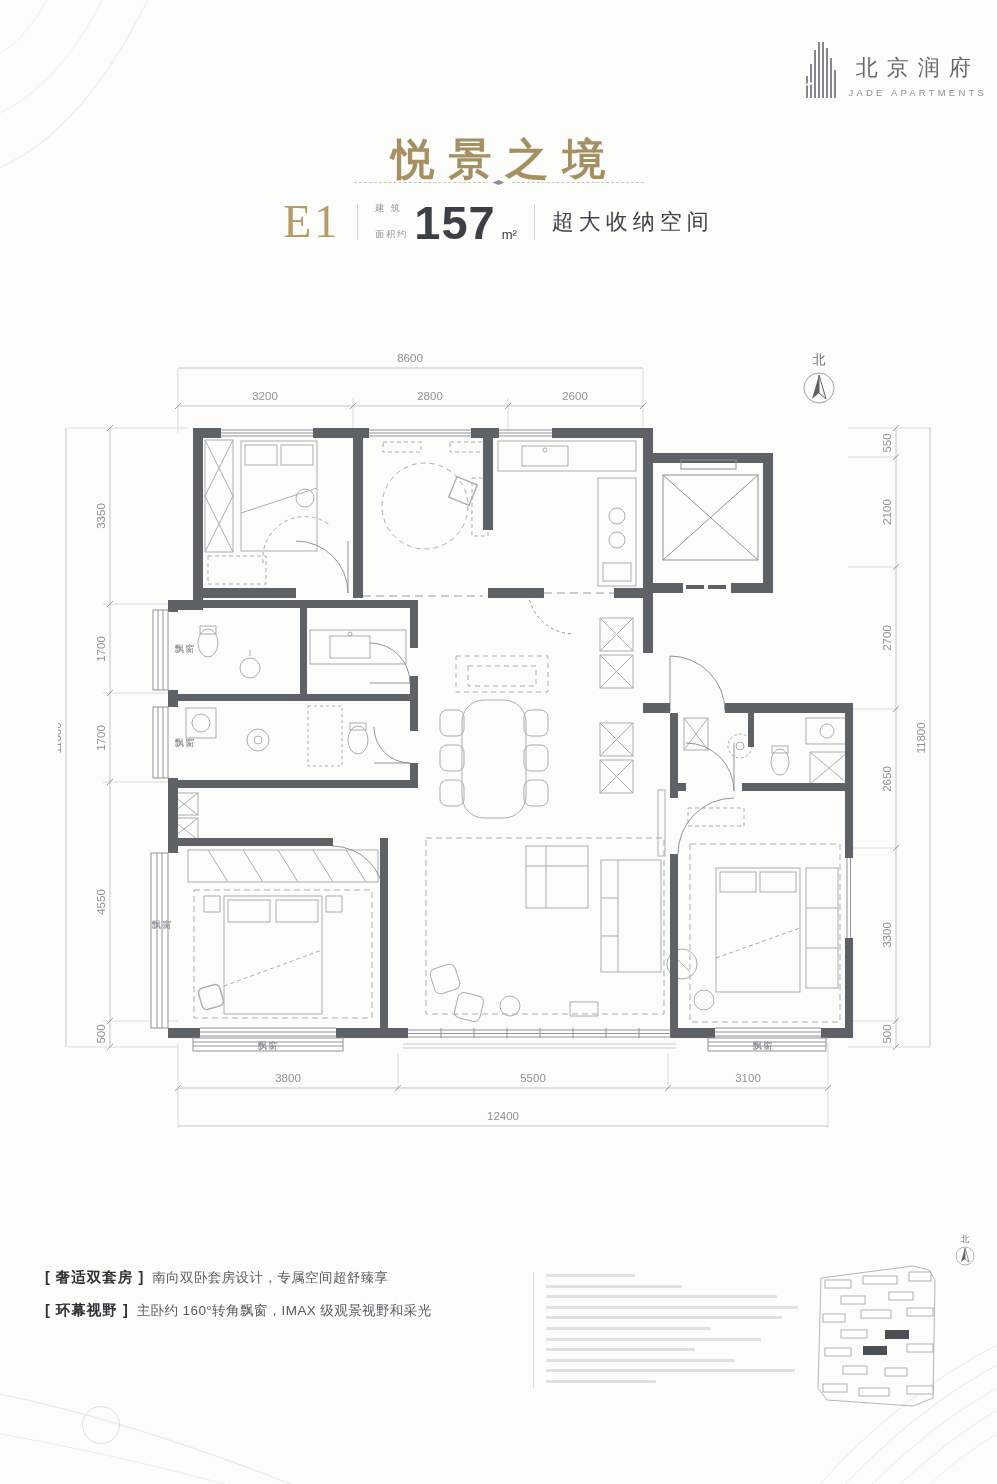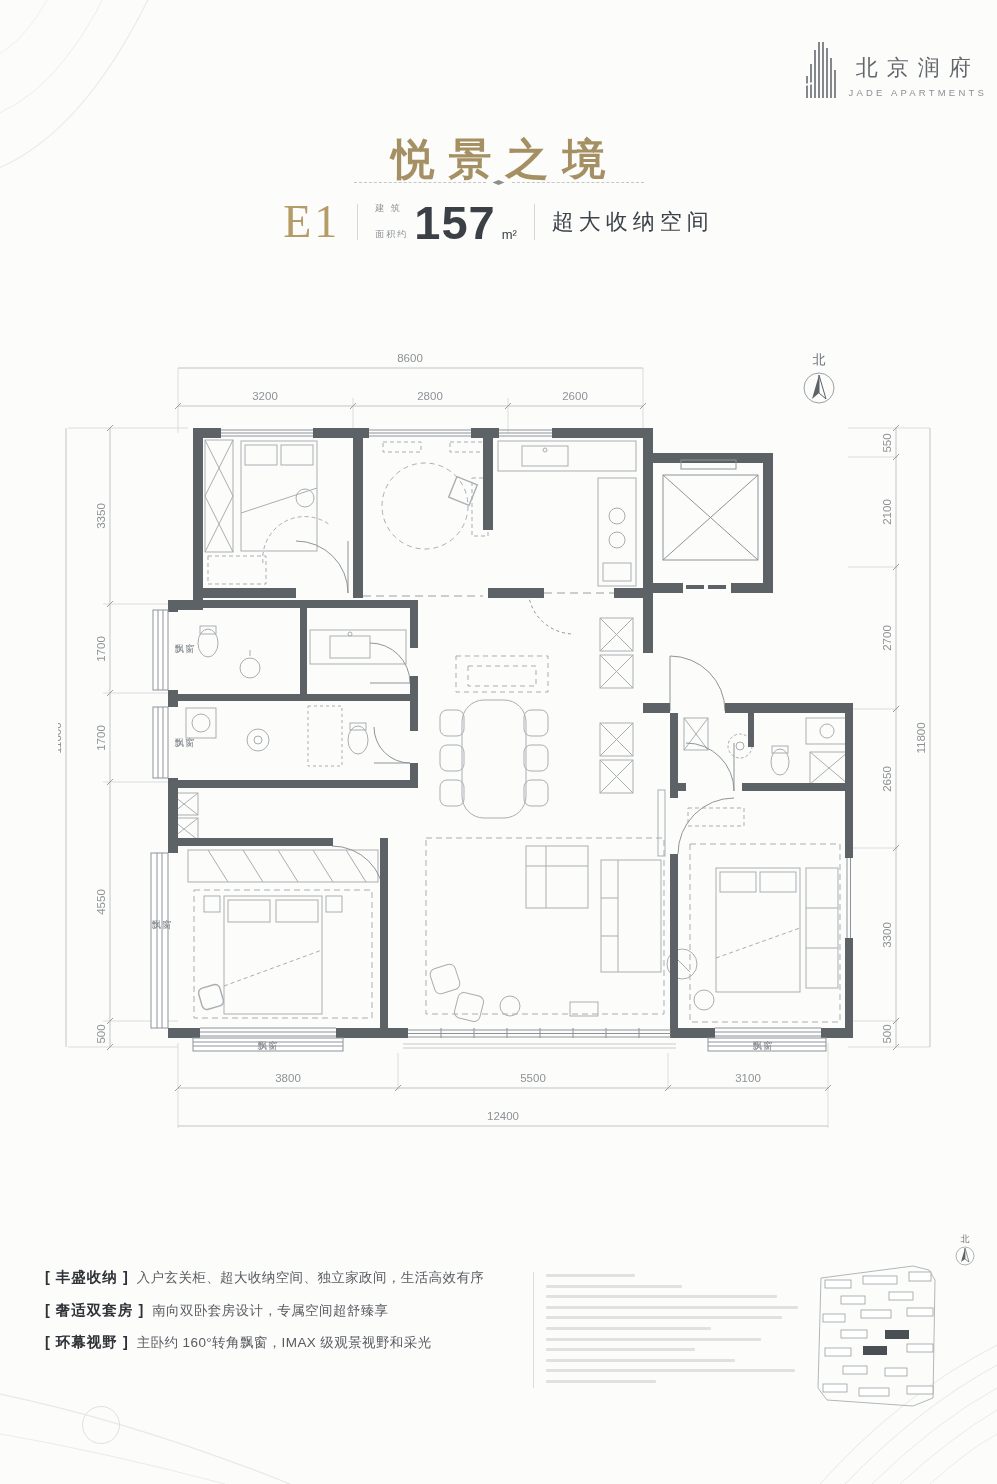--- a/index.html
+++ b/index.html
@@ -486,24 +486,20 @@
       <text x="127" y="314">飘窗</text>
       <text x="127" y="408">飘窗</text>
       <text x="104" y="590" transform="rotate(0)">飘窗</text>
       <text x="210" y="711">飘窗</text>
       <text x="705" y="711">飘窗</text>
     </g>
   </svg>
   </div>
 
   <div class="features">
-    <div class="feat">
-      <span class="feat-tag">[ 丰盛收纳 ]</span>
-      <span class="feat-desc">入户玄关柜、超大收纳空间、独立家政间，生活高效有序</span>
-    </div>
     <div class="feat">
       <span class="feat-tag">[ 奢适双套房 ]</span>
       <span class="feat-desc">南向双卧套房设计，专属空间超舒臻享</span>
     </div>
     <div class="feat">
       <span class="feat-tag">[ 环幕视野 ]</span>
       <span class="feat-desc">主卧约 160°转角飘窗，IMAX 级观景视野和采光</span>
     </div>
   </div>
 

